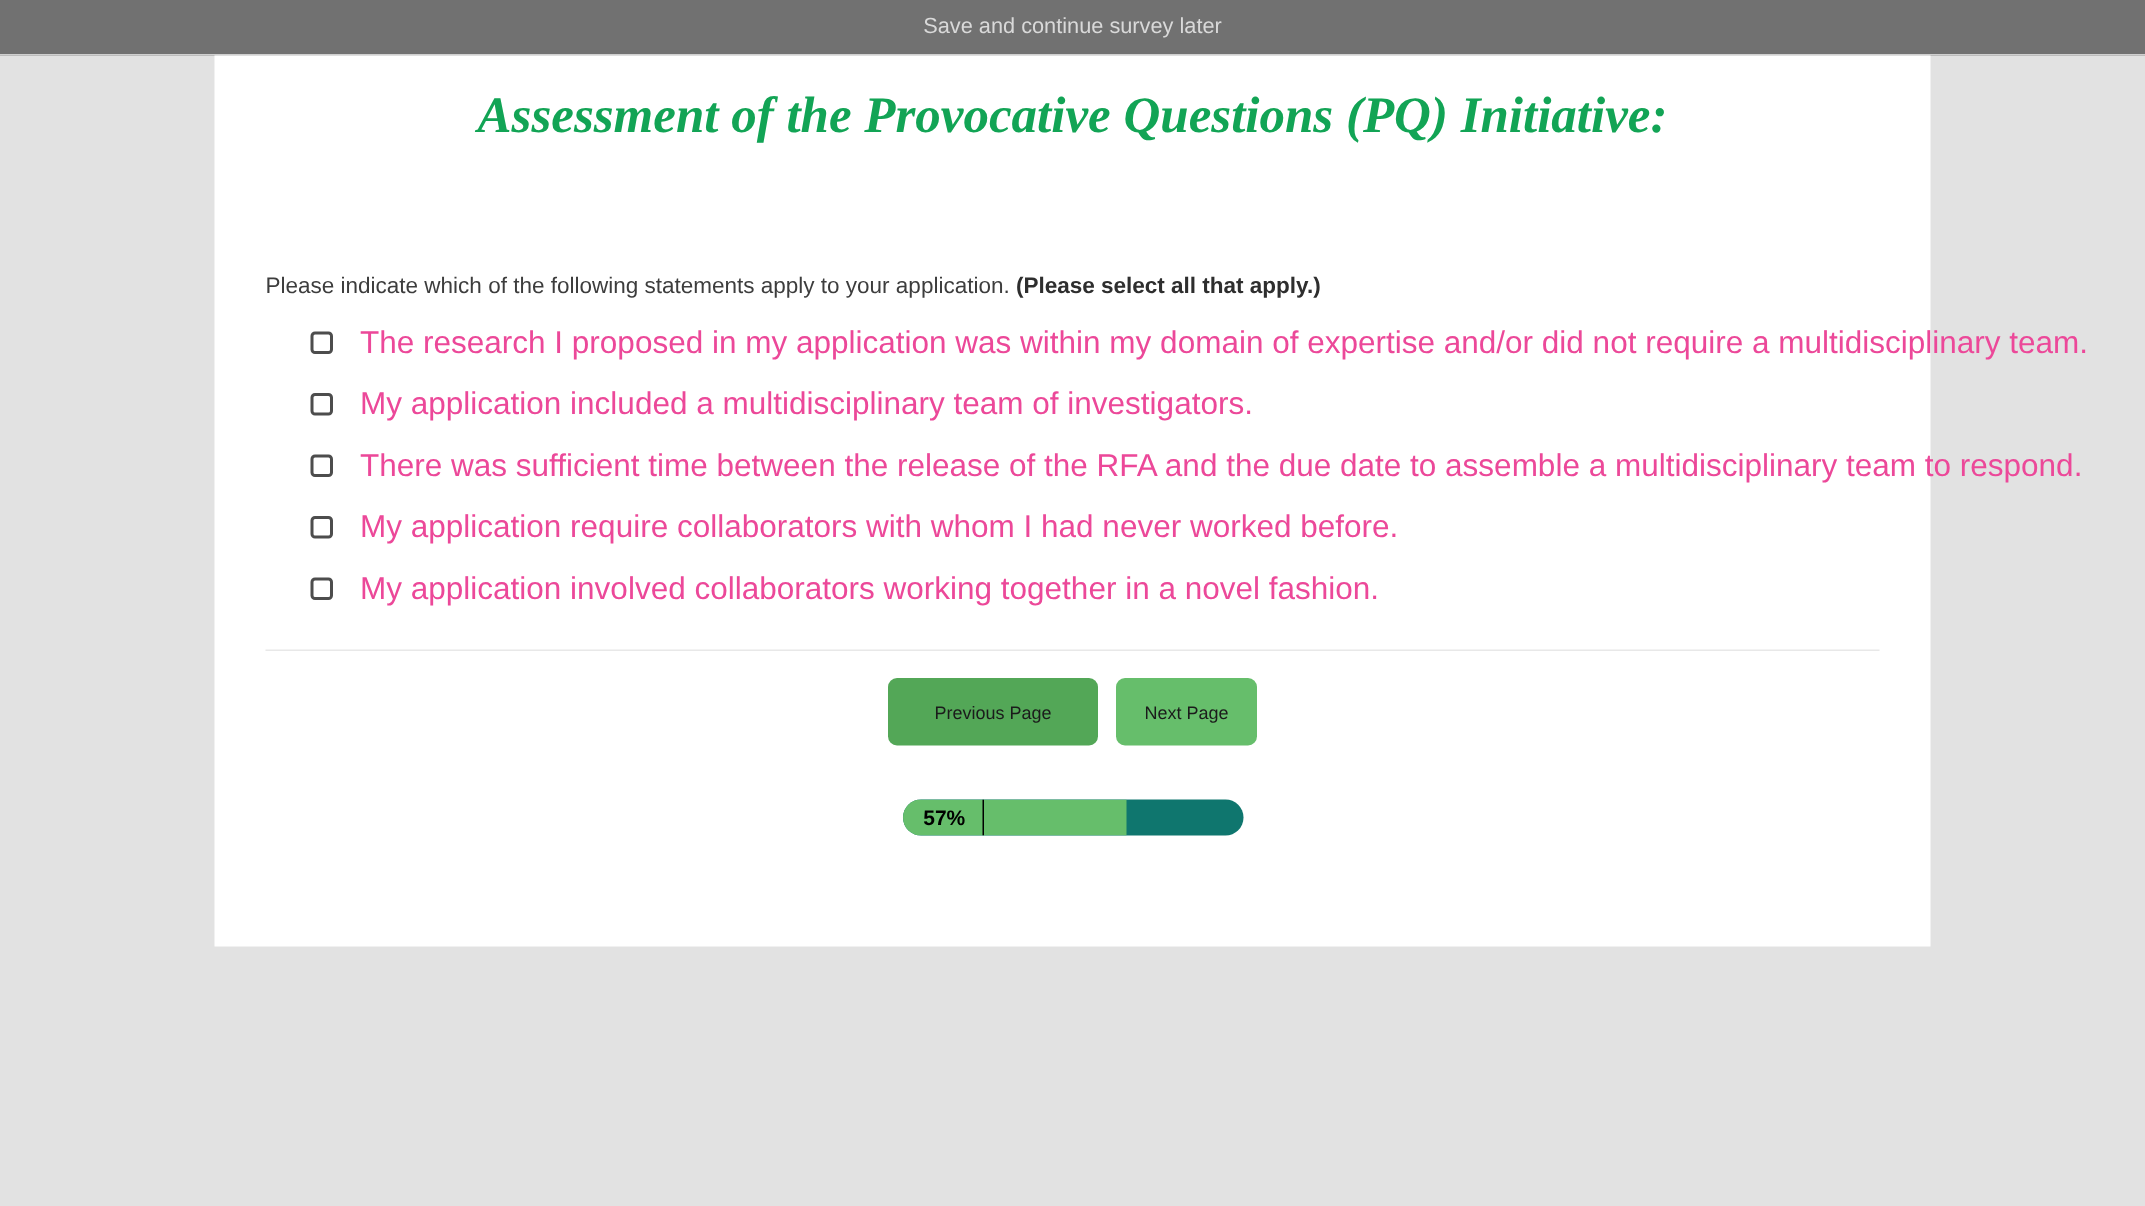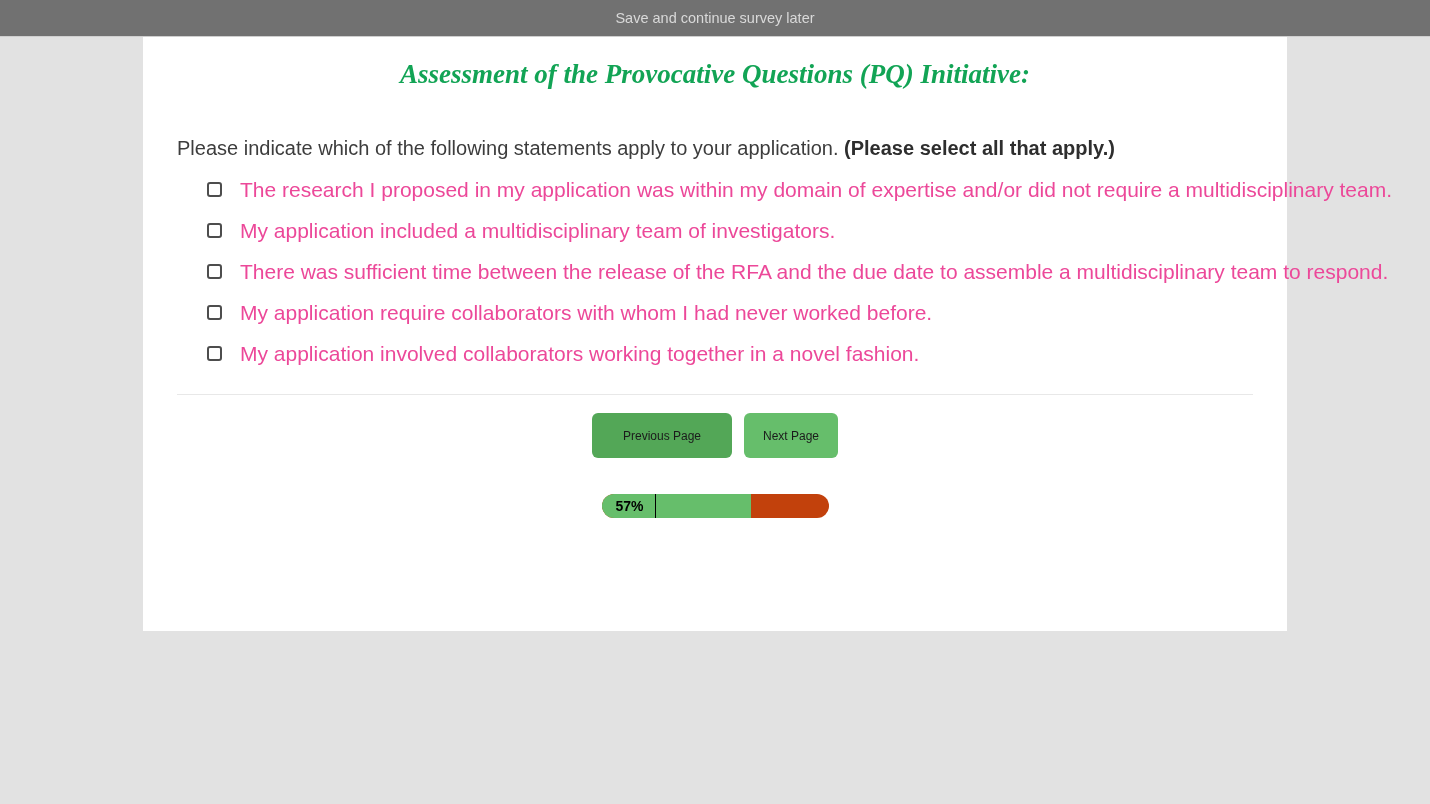--- a/index.html
+++ b/index.html
@@ -24,35 +24,35 @@
     width: 1144px; height: 594px;
     margin: 0 auto;
     background: #ffffff;
     padding: 12px 34px 0 34px;
   }
   .title-green {
     text-align: center;
     font-family: "Liberation Serif", "DejaVu Serif", serif;
     font-style: italic;
     font-weight: bold;
-    font-size: 27px;
+    font-size: 34px;
     color: #12a455;
     margin-top: 10px;
   }
   .title-blue {
     text-align: center;
     font-family: "Liberation Serif", "DejaVu Serif", serif;
     font-weight: bold;
     font-size: 27px;
     color: #1c71be;
     margin-top: 9px;
   }
   .question {
-    margin-top: 47px;
-    font-size: 20px;
+    margin-top: 85px;
+    font-size: 15px;
     color: #3d3d3d;
   }
   .question b { color: #2e2e2e; }
   .options { margin-top: 9px; }
   .option-row {
     display: flex;
     align-items: center;
     height: 41px;
     margin-left: 30px;
     cursor: pointer;
@@ -89,21 +89,21 @@
     font-size: 12px;
     color: #1b1b1b;
     cursor: pointer;
   }
   .btn.prev { width: 140px; background: #53a757; }
   .btn.next { width: 94px; background: #66be6b; }
   .progress {
     position: relative;
     width: 227px; height: 24px;
     margin: 36px auto 0 auto;
-    background: #c2410c;
+    background: #0f766e;
     border-radius: 12px;
     overflow: hidden;
   }
   .progress-fill {
     position: absolute;
     left: 0; top: 0; bottom: 0;
     background: #66be6b;
   }
   .progress-label {
     position: absolute;

